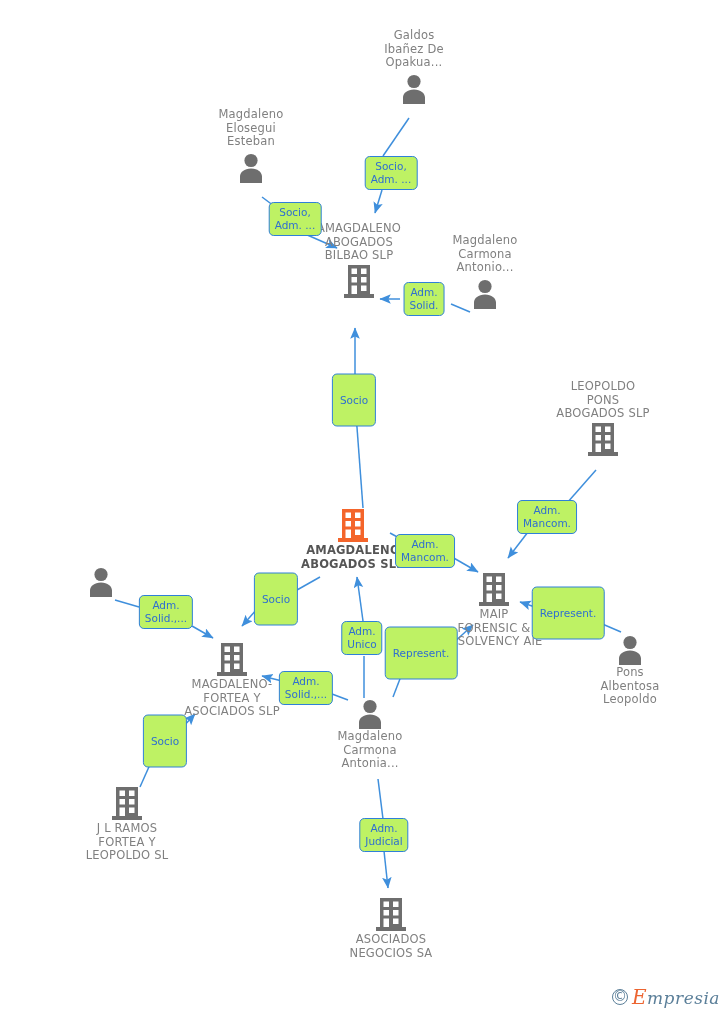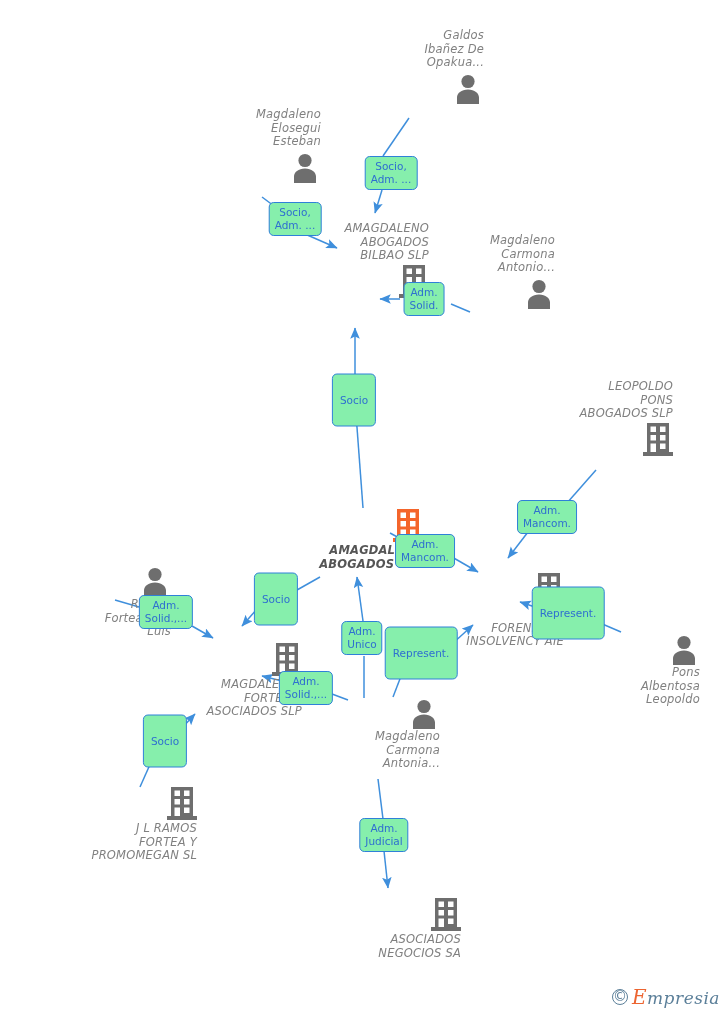--- a/index.html
+++ b/index.html
@@ -21,23 +21,22 @@
     position: absolute;
     left: 0;
     top: 0;
     width: 728px;
     height: 1015px;
     pointer-events: none;
   }
   .node {
     position: absolute;
     width: 140px;
-    text-align: right;
+    text-align: center;
     transform: translateX(-70px);
-    font-style: italic;
   }
   .node .glyph {
     display: block;
     margin: 0 auto;
     line-height: 0;
   }
   .node .label {
     display: block;
     font-size: 11.5px;
     line-height: 13.5px;
@@ -51,21 +50,21 @@
     font-weight: bold;
     font-size: 11.5px;
   }
   .node.label-above .label {
     margin-top: 0;
     margin-bottom: 2px;
   }
   .edge-label {
     position: absolute;
     box-sizing: border-box;
-    background: #86efac;
+    background: #bef264;
     border: 1.4px solid #2f80d8;
     border-radius: 5px;
     color: #2f6fd0;
     font-size: 10.5px;
     line-height: 13px;
     text-align: center;
     padding: 3px 5px 3px 5px;
     white-space: pre-line;
     box-shadow: 0 0 0 0 rgba(0,0,0,0);
     transform: translate(-50%, -50%);
@@ -293,23 +292,20 @@
 
   <div class="node" style="left:101px; top:565px;">
     <span class="glyph">
       <svg width="32" height="32" viewBox="0 0 32 32">
           <g fill="#6e6e6e">
             <circle cx="16" cy="9.5" r="6.6"></circle>
             <path d="M16 17.4c-6.6 0-11 3.6-11 8.2V32h22v-6.4c0-4.6-4.4-8.2-11-8.2z"></path>
           </g>
         </svg>
     </span>
-    <span class="label">Ramos
-Fortea Jose
-Luis</span>
   </div>
 
   <div class="node" style="left:630px; top:633px;">
     <span class="glyph">
       <svg width="32" height="32" viewBox="0 0 32 32">
           <g fill="#6e6e6e">
             <circle cx="16" cy="9.5" r="6.6"></circle>
             <path d="M16 17.4c-6.6 0-11 3.6-11 8.2V32h22v-6.4c0-4.6-4.4-8.2-11-8.2z"></path>
           </g>
         </svg>
@@ -367,21 +363,21 @@
             <rect x="17" y="3.5" width="5.5" height="5.5"></rect>
         <rect x="7.5" y="12" width="5.5" height="5.5"></rect>
             <rect x="17" y="12" width="5.5" height="5.5"></rect>
         <rect x="7.5" y="20.5" width="5.5" height="8.5"></rect>
             <rect x="17" y="20.5" width="5.5" height="5.5"></rect>
       </g>
         </svg>
     </span>
     <span class="label">J L RAMOS
 FORTEA Y
-PROMOMEGAN  SL</span>
+LEOPOLDO  SL</span>
   </div>
 
   <div class="node" style="left:391px; top:898px;">
     <span class="glyph">
       <svg width="30" height="34" viewBox="0 0 30 34">
           <g fill="#6e6e6e">
         <rect x="4" y="0" width="22" height="30"></rect>
         <rect x="0" y="29" width="30" height="4"></rect>
       </g>
           <g fill="#ffffff">

